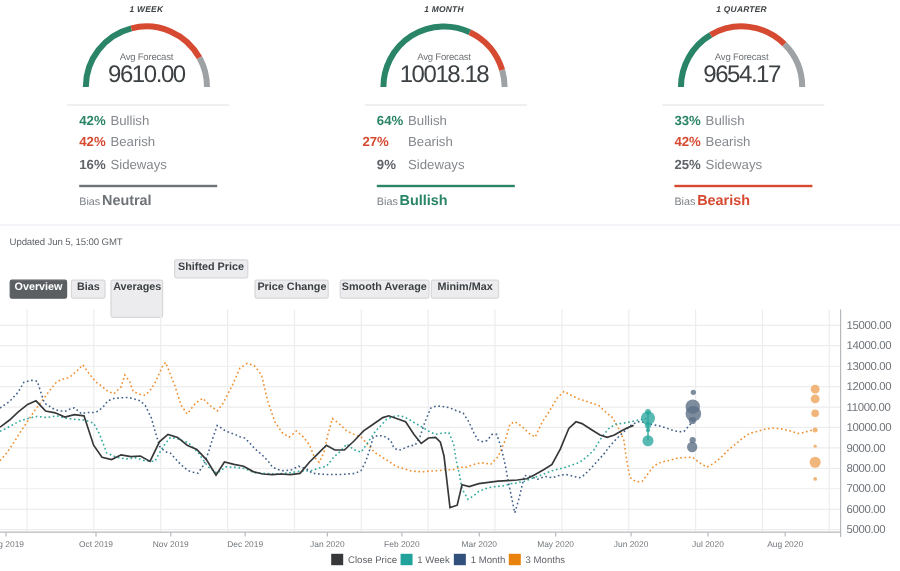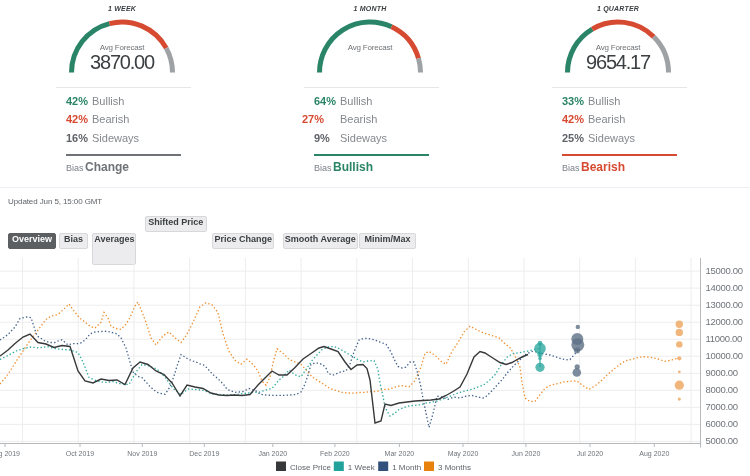--- a/index.html
+++ b/index.html
@@ -14,34 +14,35 @@
 <path d="M 319.50 72.50 A 50.5 50.5 0 0 1 391.50 26.81" stroke="#2a8467" stroke-width="5" fill="none"></path>
 <path d="M 391.50 26.81 A 50.5 50.5 0 0 1 418.49 58.41" stroke="#d64a31" stroke-width="5" fill="none"></path>
 <path d="M 418.49 58.41 A 50.5 50.5 0 0 1 420.50 72.50" stroke="#9fa2a5" stroke-width="5" fill="none"></path>
 <path d="M 567.50 72.50 A 50.5 50.5 0 0 1 592.29 29.03" stroke="#2a8467" stroke-width="5" fill="none"></path>
 <path d="M 592.29 29.03 A 50.5 50.5 0 0 1 653.71 36.79" stroke="#d64a31" stroke-width="5" fill="none"></path>
 <path d="M 653.71 36.79 A 50.5 50.5 0 0 1 668.50 72.50" stroke="#9fa2a5" stroke-width="5" fill="none"></path>
 </svg>
 
 <div style="position:absolute;left:52px;top:4.5px;width:140px;text-align:center;font:italic bold 7px 'Liberation Sans',sans-serif;color:#3c4043;letter-spacing:.2px;">1 WEEK</div>
 <div style="position:absolute;left:52px;top:42.5px;width:140px;text-align:center;font:8px 'Liberation Sans',sans-serif;color:#6f7377;letter-spacing:-0.2px;">Avg Forecast</div>
-<div style="position:absolute;left:47px;top:50.5px;width:150px;text-align:center;font:20px 'Liberation Sans',sans-serif;color:#3c4043;letter-spacing:-1.2px;">3870.00</div>
+<div style="position:absolute;left:47px;top:50.5px;width:150px;text-align:center;font:20px 'Liberation Sans',sans-serif;color:#3c4043;letter-spacing:-1.2px;">9610.00</div>
 <div style="position:absolute;left:56px;top:86.5px;width:135px;height:1px;background:#e4e6e9;"></div>
 <div style="position:absolute;left:66px;top:95.0px;width:40px;font:bold 11px 'Liberation Sans',sans-serif;color:#2a8467;">42%</div>
     <div style="position:absolute;left:92px;top:95.0px;font:11px 'Liberation Sans',sans-serif;color:#84888d;">Bullish</div>
     <div style="position:absolute;left:66px;top:113.2px;width:40px;font:bold 11px 'Liberation Sans',sans-serif;color:#d64a31;">42%</div>
     <div style="position:absolute;left:92px;top:113.2px;font:11px 'Liberation Sans',sans-serif;color:#84888d;">Bearish</div>
     <div style="position:absolute;left:66px;top:131.8px;width:40px;font:bold 11px 'Liberation Sans',sans-serif;color:#5f6368;">16%</div>
     <div style="position:absolute;left:92px;top:131.8px;font:11px 'Liberation Sans',sans-serif;color:#84888d;">Sideways</div>
 <div style="position:absolute;left:65.5px;top:154.2px;width:115px;height:2px;background:#6f7377;"></div>
 <div style="position:absolute;left:66px;top:162.5px;font:9px 'Liberation Sans',sans-serif;color:#7d8186;">Bias</div>
-<div style="position:absolute;left:85px;top:160px;font:bold 12px 'Liberation Sans',sans-serif;color:#6f7377;">Change</div>
+<div style="position:absolute;left:85px;top:160px;font:bold 12px 'Liberation Sans',sans-serif;color:#6f7377;">Neutral</div>
 
 <div style="position:absolute;left:300px;top:4.5px;width:140px;text-align:center;font:italic bold 7px 'Liberation Sans',sans-serif;color:#3c4043;letter-spacing:.2px;">1 MONTH</div>
 <div style="position:absolute;left:300px;top:42.5px;width:140px;text-align:center;font:8px 'Liberation Sans',sans-serif;color:#6f7377;letter-spacing:-0.2px;">Avg Forecast</div>
+<div style="position:absolute;left:295px;top:50.5px;width:150px;text-align:center;font:20px 'Liberation Sans',sans-serif;color:#3c4043;letter-spacing:-1.2px;">10018.18</div>
 <div style="position:absolute;left:304px;top:86.5px;width:135px;height:1px;background:#e4e6e9;"></div>
 <div style="position:absolute;left:314px;top:95.0px;width:56px;font:bold 11px 'Liberation Sans',sans-serif;color:#2a8467;">64%</div>
     <div style="position:absolute;left:340px;top:95.0px;font:11px 'Liberation Sans',sans-serif;color:#84888d;">Bullish</div>
     <div style="position:absolute;left:302px;top:113.2px;width:40px;font:bold 11px 'Liberation Sans',sans-serif;color:#d64a31;">27%</div>
     <div style="position:absolute;left:340px;top:113.2px;font:11px 'Liberation Sans',sans-serif;color:#84888d;">Bearish</div>
     <div style="position:absolute;left:314px;top:131.8px;width:40px;font:bold 11px 'Liberation Sans',sans-serif;color:#5f6368;">9%</div>
     <div style="position:absolute;left:340px;top:131.8px;font:11px 'Liberation Sans',sans-serif;color:#84888d;">Sideways</div>
 <div style="position:absolute;left:313.5px;top:154.2px;width:115px;height:2px;background:#2a8467;"></div>
 <div style="position:absolute;left:314px;top:162.5px;font:9px 'Liberation Sans',sans-serif;color:#7d8186;">Bias</div>
 <div style="position:absolute;left:333px;top:160px;font:bold 12px 'Liberation Sans',sans-serif;color:#2a8467;">Bullish</div>

